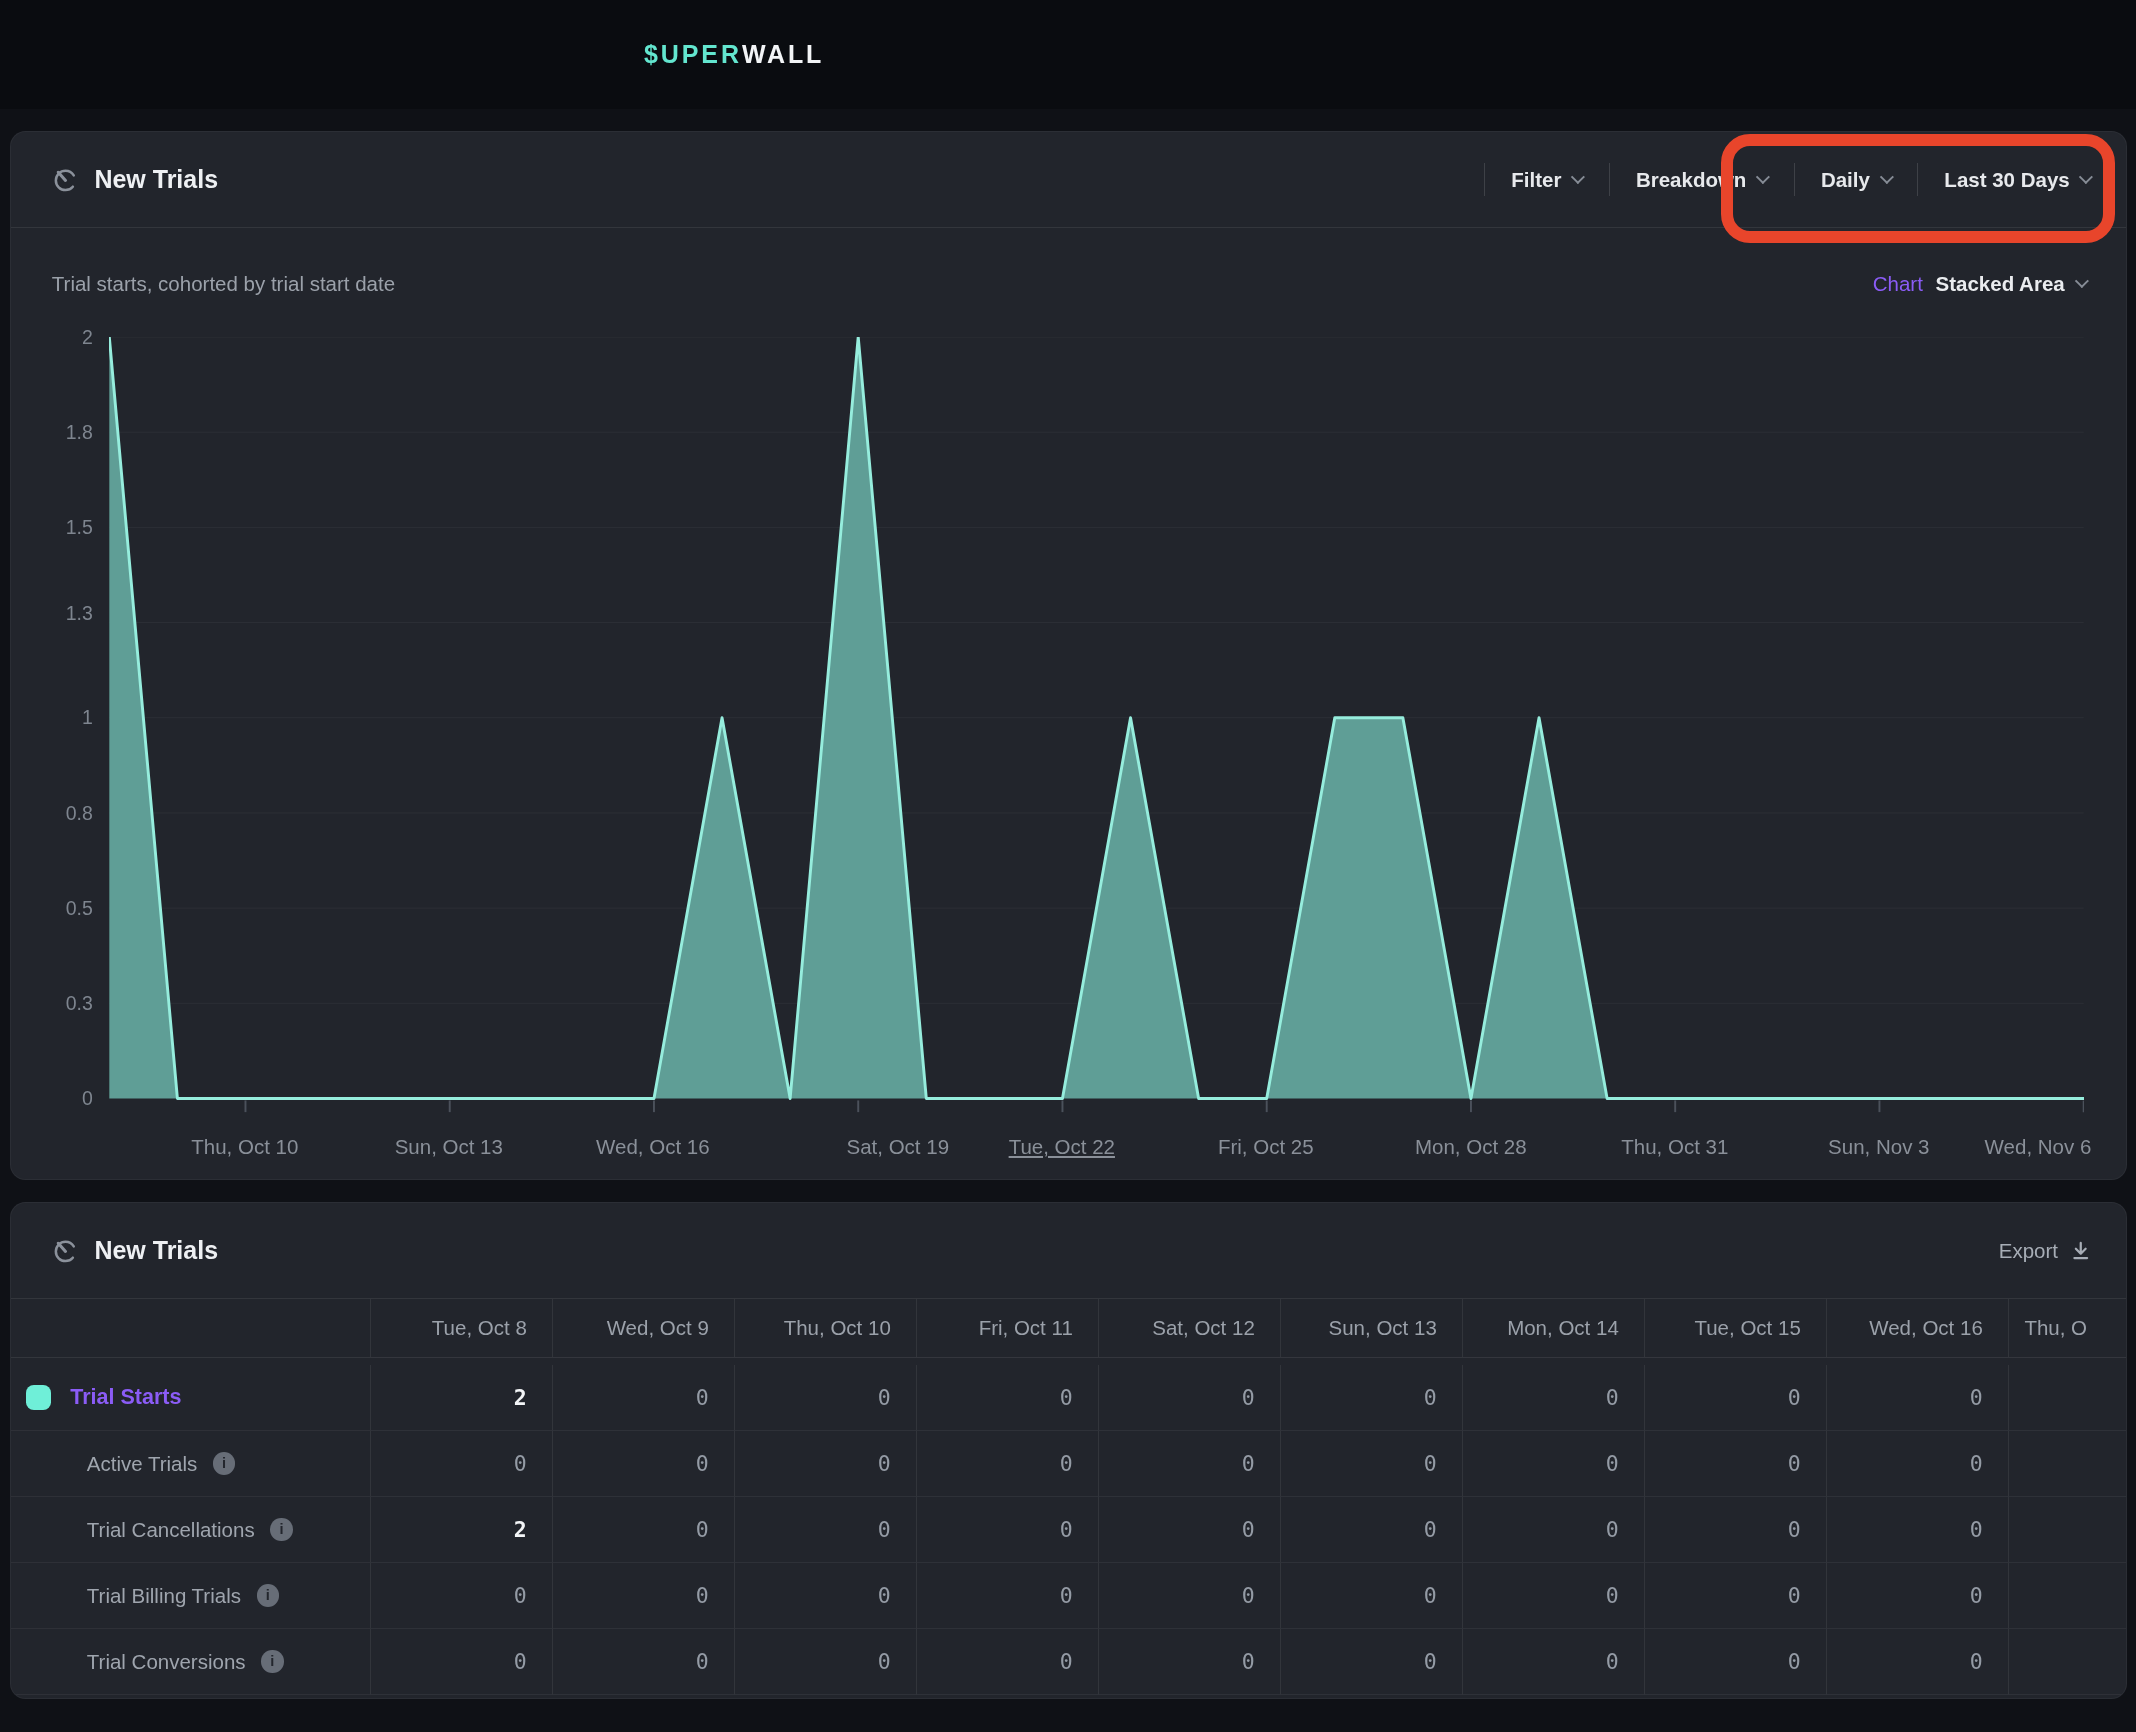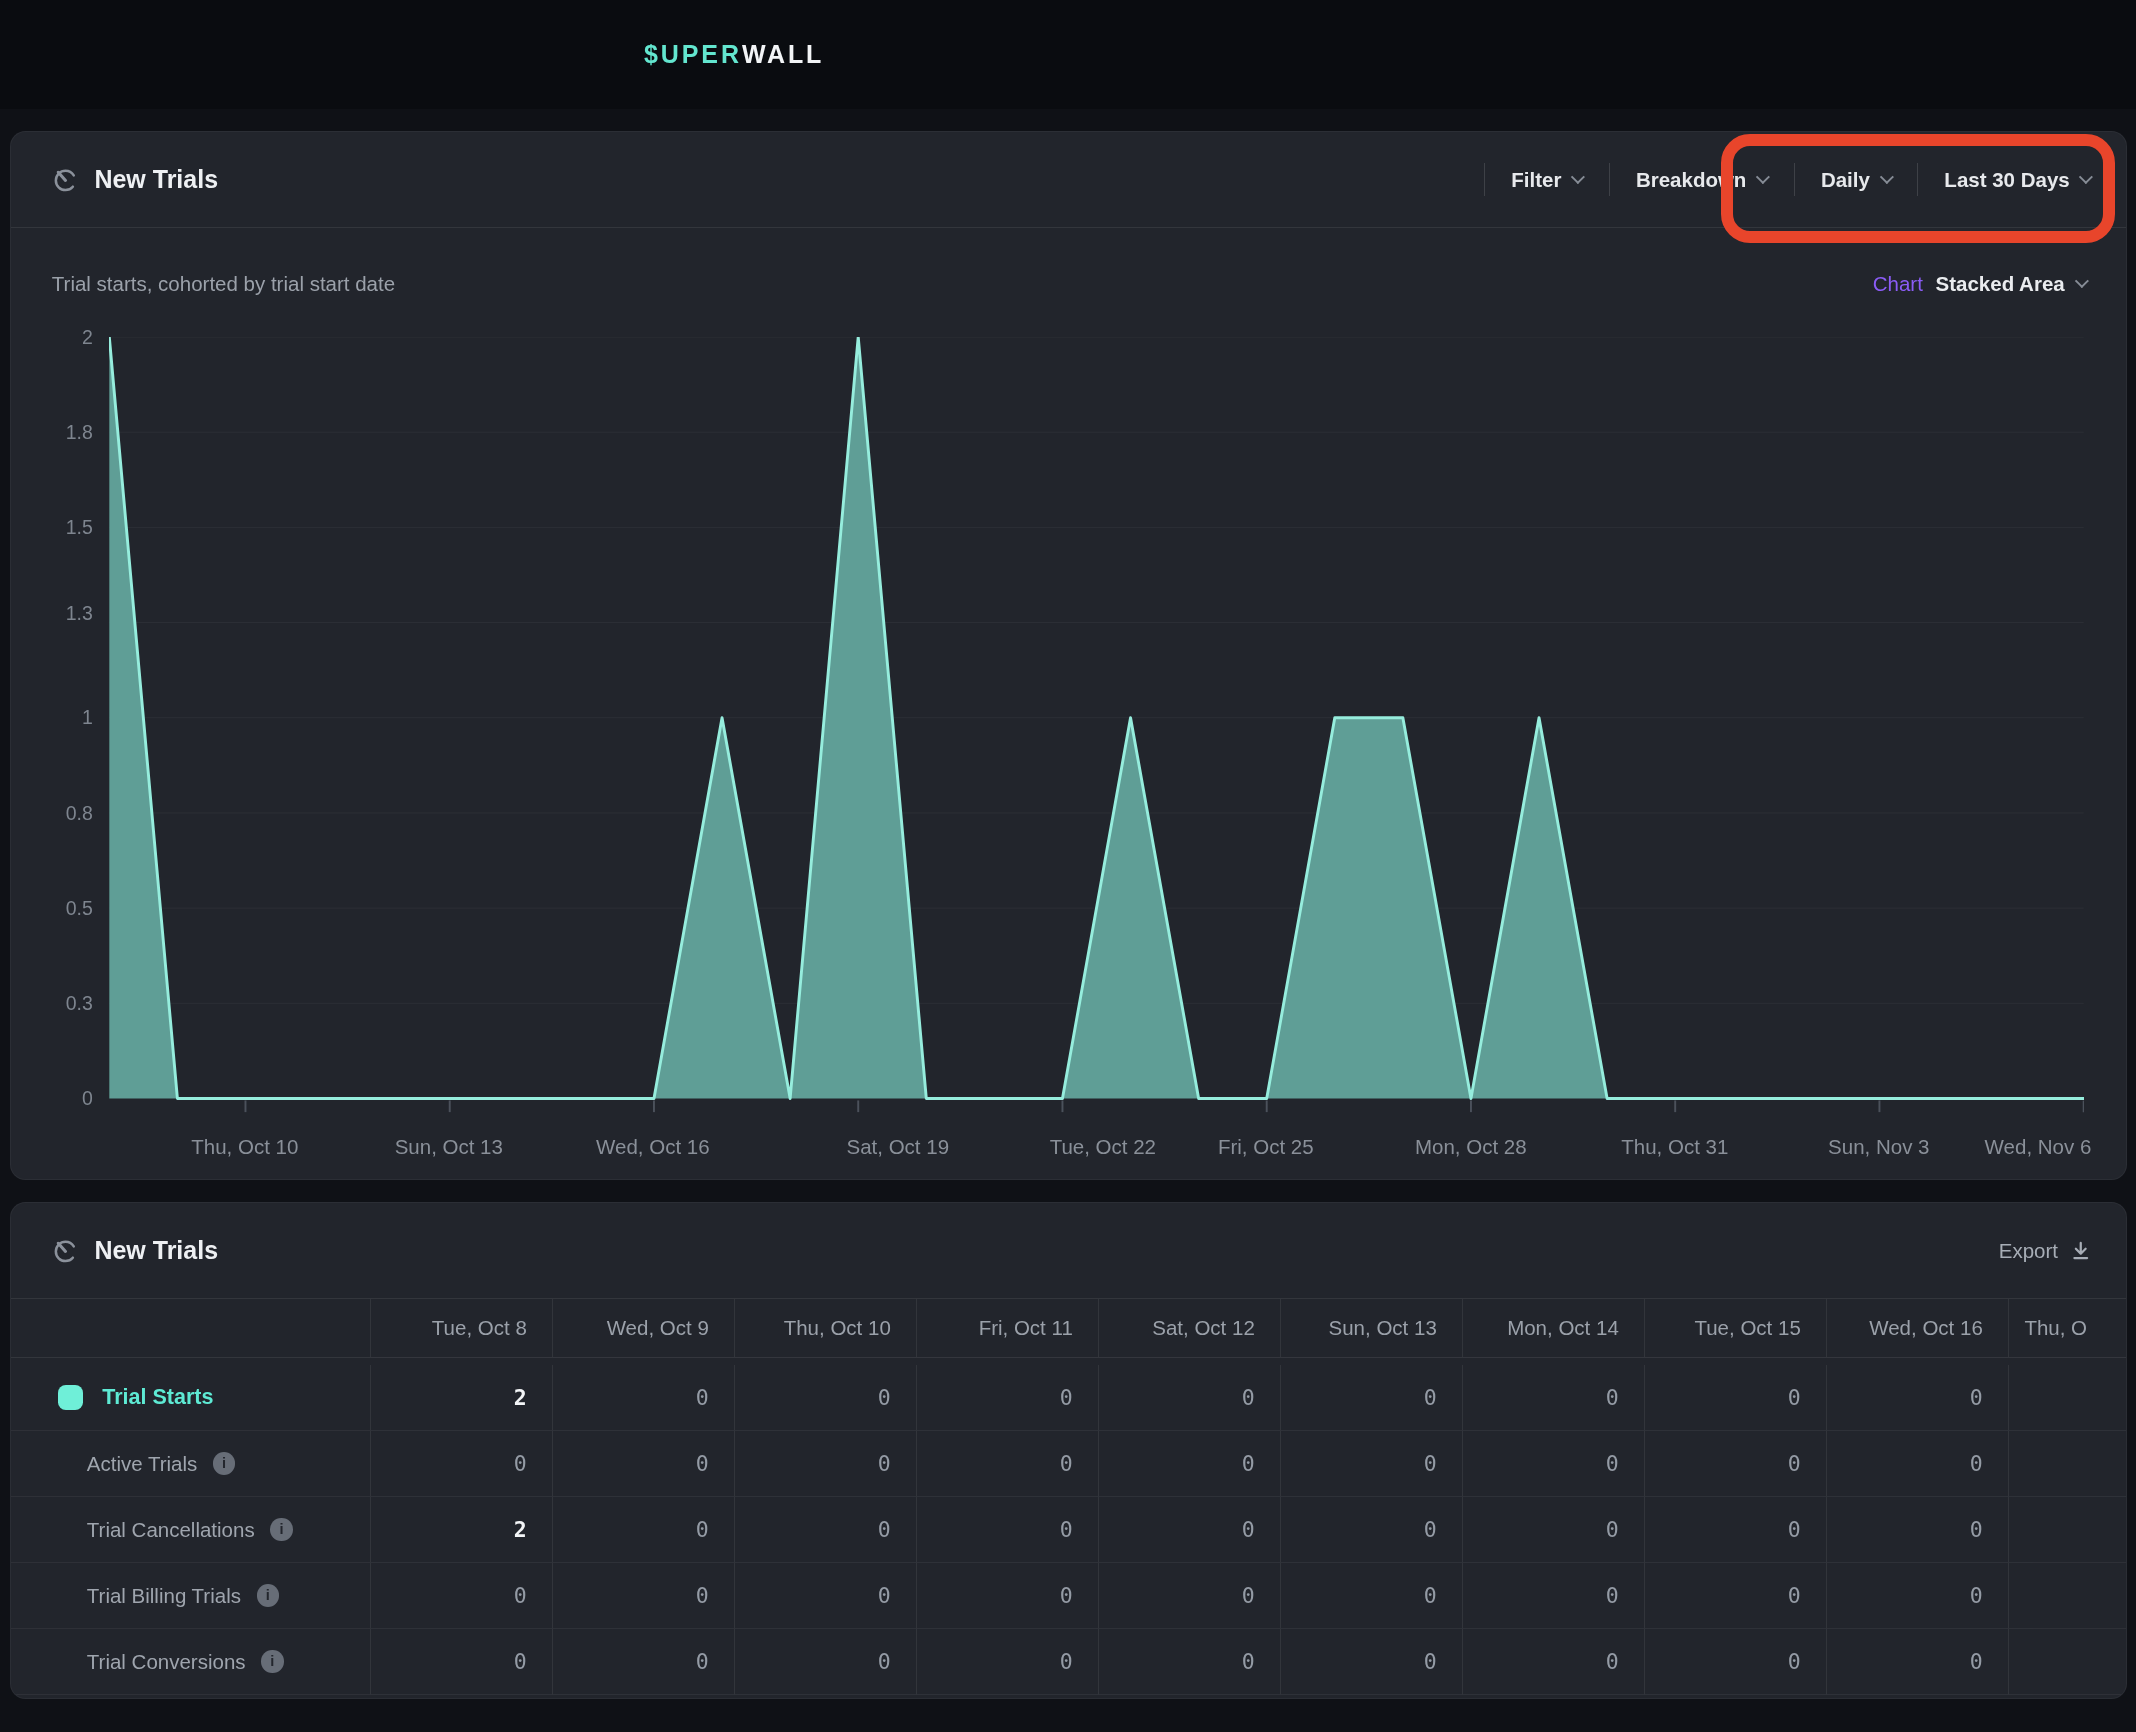--- a/index.html
+++ b/index.html
@@ -61,21 +61,21 @@
   .col-head { justify-content:flex-end; padding-right:25px; font-size:20.5px; color:#9BA1AA;
               border-bottom:1px solid rgba(255,255,255,0.08); white-space:nowrap; }
   .col-head.clip { justify-content:flex-start; padding-left:15.6px; padding-right:0; }
   .corner { border-bottom:1px solid rgba(255,255,255,0.08); }
   .vb { border-left:1px solid rgba(255,255,255,0.07); }
   .rb { border-bottom:1px solid rgba(255,255,255,0.055); }
   .val { justify-content:flex-end; padding-right:25px;
          font-family:"DejaVu Sans Mono", monospace; font-size:21.5px; color:#949BA5; }
   .val.emph { color:#F3F5F7; font-weight:700; }
   .rlabel { padding-left:76px; gap:0; font-size:20.5px; color:#9FA5AE; white-space:nowrap; }
-  .rlabel.main { padding-left:47px; font-size:21.5px; font-weight:700; color:#5eead4; }
+  .rlabel.main { padding-left:15px; font-size:21.5px; font-weight:700; color:#8b5cf6; }
   .swatch { width:25px; height:25px; border-radius:7.8px; background:#6FEFD8; margin-right:19.5px; flex:0 0 auto; }
   .info { width:22.4px; height:22.4px; border-radius:50%; background:#676D77; color:#23262D;
           display:inline-flex; align-items:center; justify-content:center;
           font-size:14.6px; font-weight:700; margin-left:15.6px; flex:0 0 auto; cursor:pointer; }
 </style>
 </head>
 <body>
 
 <header class="topbar">
   <div class="logo">
@@ -155,21 +155,21 @@
       <div class="y-lab" style="top: 492px;">0.8</div>
       <div class="y-lab" style="top: 396px;">1</div>
       <div class="y-lab" style="top: 292px; padding-left: 37px;">1.3</div>
       <div class="y-lab" style="top: 206px;">1.5</div>
       <div class="y-lab" style="top: 111px;">1.8</div>
       <div class="y-lab" style="top: 15.6px;">2</div>
       <div class="x-lab" style="left: 234px;">Thu, Oct 10</div>
       <div class="x-lab" style="left: 438px;">Sun, Oct 13</div>
       <div class="x-lab" style="left: 642px;">Wed, Oct 16</div>
       <div class="x-lab" style="left: 847px; margin-left: 40px;">Sat, Oct 19</div>
-      <div class="x-lab" style="left: 1092px;">Tue, Oct 22</div>
+      <div class="x-lab" style="left: 1051px; text-decoration: underline;">Tue, Oct 22</div>
       <div class="x-lab" style="left: 1255px;">Fri, Oct 25</div>
       <div class="x-lab" style="left: 1460px;">Mon, Oct 28</div>
       <div class="x-lab" style="left: 1664px;">Thu, Oct 31</div>
       <div class="x-lab" style="left: 1868px;">Sun, Nov 3</div>
       <div class="x-lab last" style="left: 2072px;">Wed, Nov 6</div>
     </div>
 </section>
 
 <section class="panel panel-table">
   <div class="panel-header">

